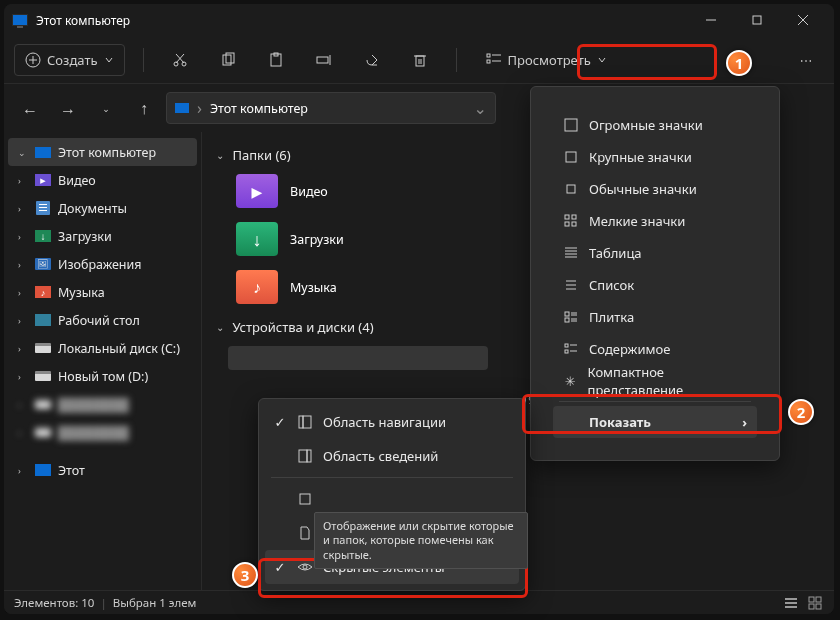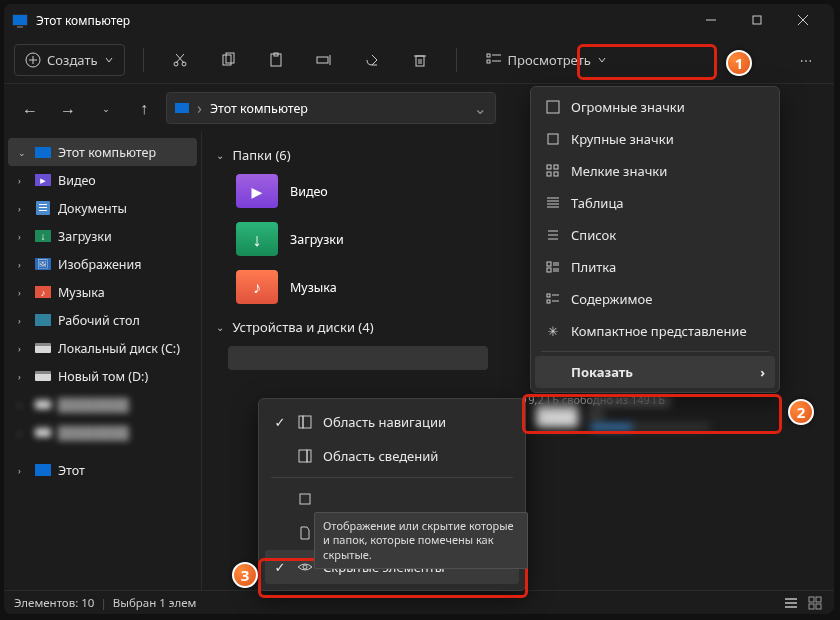--- a/index.html
+++ b/index.html
@@ -63,21 +63,21 @@
   .big-ic.music { background: linear-gradient(#ff7a50,#e0533c); }
   .big-ic.music::after { content:'♪'; color:#fff; font-size:16px; }
   .folder-tile .label { font-size:12.5px; }
   .drive-row { display:flex; align-items:center; gap:12px; margin: 0 0 10px 22px; }
   .drive-row .drive-ic { width:42px; height:28px; background:#d8d8d8; border-radius:3px; border-top:8px solid #555; }
   .drive-info { font-size:11px; color:#bbb; }
   .drive-bar { width:120px; height:6px; background:#3a3a3a; border-radius:2px; margin-top:3px; overflow:hidden; }
   .drive-bar .fill { height:100%; background:#3d8ad0; }
   .drive-row.blur { filter: blur(4px); }
   
-  .menu { position:absolute; top:86px; left:530px; width:250px; background:#2b2b2b; border:1px solid #404040; border-radius:6px; padding:4px; z-index:40; box-shadow: 0 8px 24px rgba(0,0,0,.5); }
+  .menu { position:absolute; top:86px; left:530px; width:250px; background:#2b2b2b; border:1px solid #404040; border-radius:6px; padding:22px; z-index:40; box-shadow: 0 8px 24px rgba(0,0,0,.5); }
   .menu-item { display:flex; align-items:center; gap:10px; height:32px; padding:0 10px; font-size:13px; color:#e8e8e8; border-radius:4px; }
   .menu-item .mi-ic { width:16px; height:16px; display:flex; align-items:center; justify-content:center; color:#ccc; }
   .menu-item.show-sub { background:#3a3a3a;font-weight:bold; }
   .menu-item .arrow { margin-left:auto; }
   .show-highlight { position:absolute; top:394px; left:522px; width:260px; height:40px; border:3px solid #d21; border-radius:6px; pointer-events:none; z-index:50; }
   
   .submenu { position:absolute; top:398px; left:258px; width:268px; background:#2b2b2b; border:1px solid #404040; border-radius:6px; padding:6px; z-index:45; box-shadow: 0 8px 24px rgba(0,0,0,.6); }
   .submenu-item { display:flex; align-items:center; gap:10px; height:34px; padding:0 8px; font-size:13px; color:#e8e8e8; border-radius:4px; position:relative; }
   .submenu-item .chk { width:14px; text-align:center; color:#e8e8e8; font-size:13px; }
   .submenu-item .si-ic { width:16px; display:flex; align-items:center; justify-content:center; color:#ccc; }
@@ -389,20 +389,28 @@
       <span class="mi-ic">
         <svg width="14" height="14" viewBox="0 0 14 14">
           <rect x="2" y="2" width="10" height="10" fill="none" stroke="currentColor"></rect>
         </svg>
       </span>
       <span>Крупные значки</span>
     </div>
   <div class="menu-item">
       <span class="mi-ic">
         <svg width="14" height="14" viewBox="0 0 14 14">
+          <rect x="3" y="3" width="8" height="8" fill="none" stroke="currentColor"></rect>
+        </svg>
+      </span>
+      <span>Обычные значки</span>
+    </div>
+  <div class="menu-item">
+      <span class="mi-ic">
+        <svg width="14" height="14" viewBox="0 0 14 14">
           <rect x="1" y="1" width="4" height="4" fill="none" stroke="currentColor"></rect>
           <rect x="8" y="1" width="4" height="4" fill="none" stroke="currentColor"></rect>
           <rect x="1" y="8" width="4" height="4" fill="none" stroke="currentColor"></rect>
           <rect x="8" y="8" width="4" height="4" fill="none" stroke="currentColor"></rect>
         </svg>
       </span>
       <span>Мелкие значки</span>
     </div>
   <div class="menu-item">
       <span class="mi-ic">

